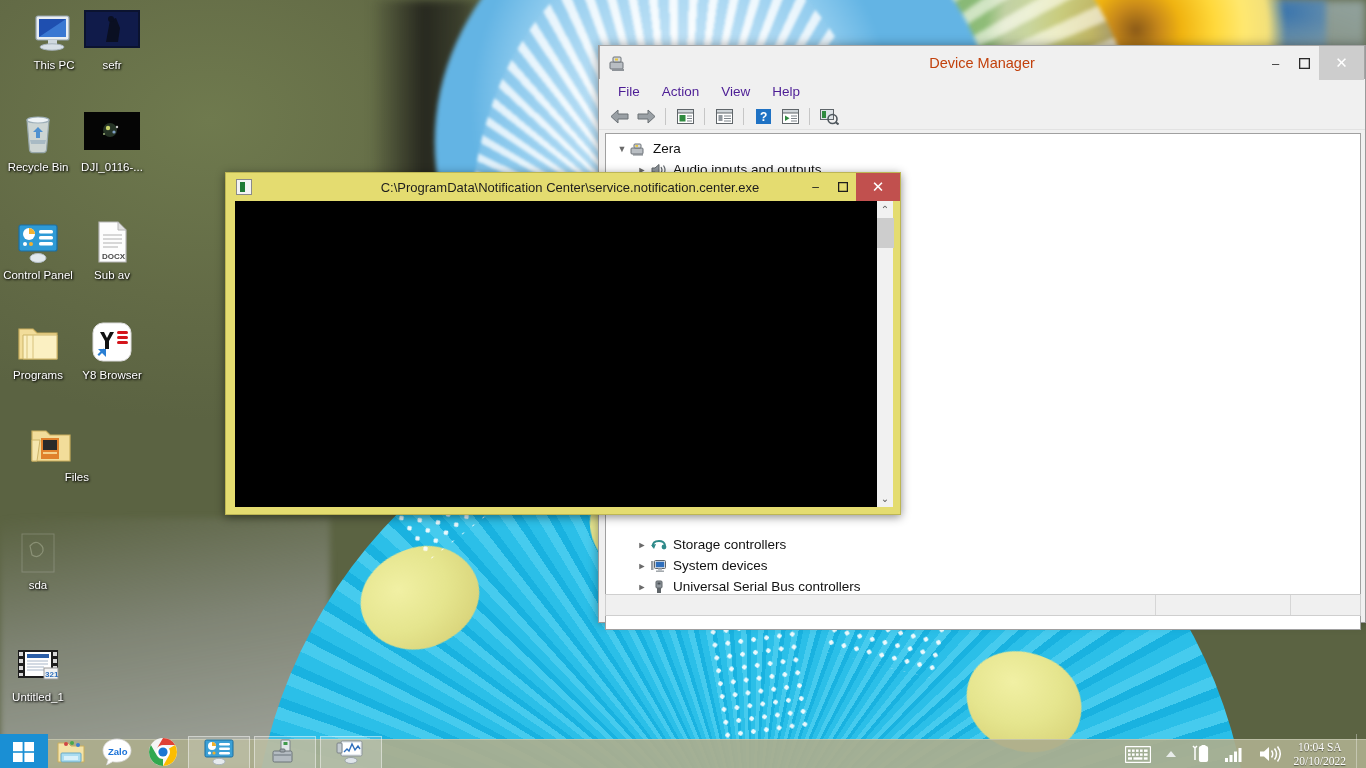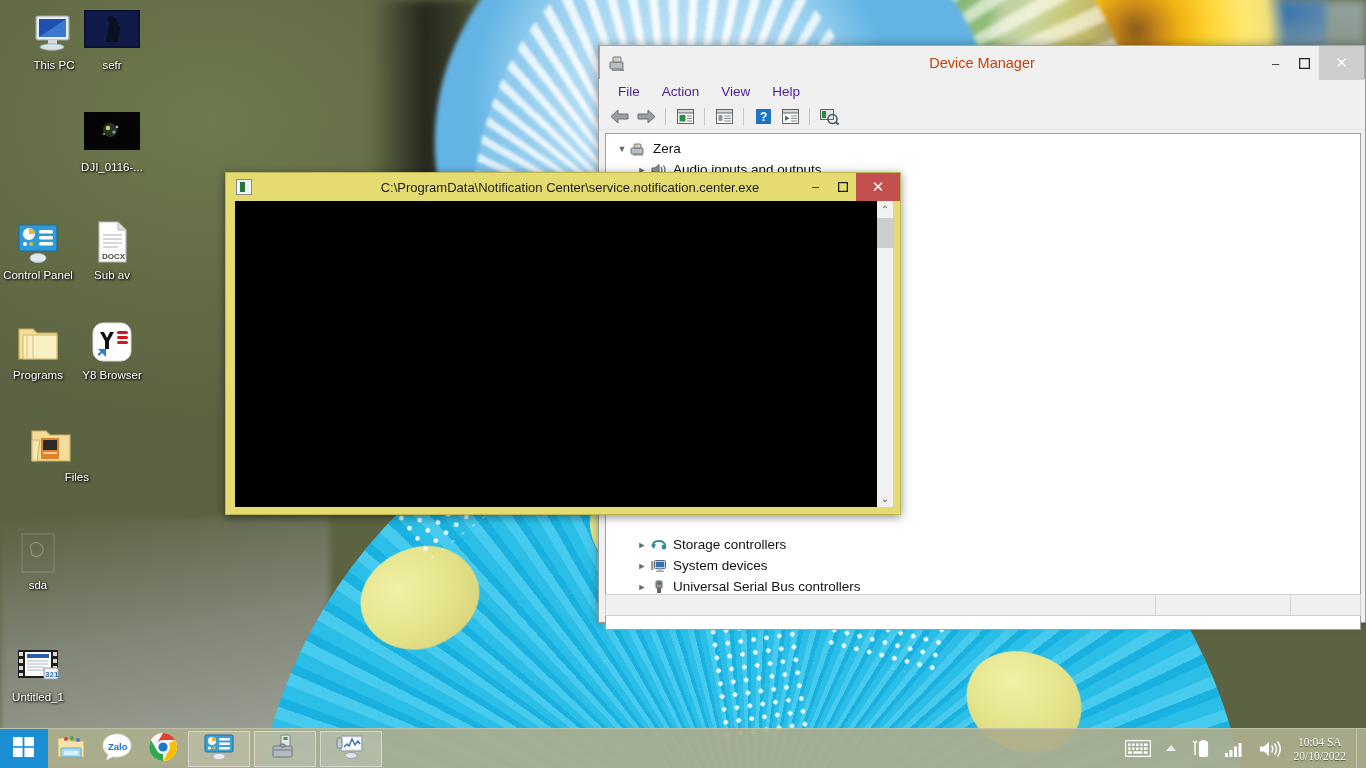--- a/index.html
+++ b/index.html
@@ -253,21 +253,21 @@
     width: 17px; background: #f1f1f1;
     border-left: 1px solid #000;
     display: flex; flex-direction: column; justify-content: space-between;
   }
   .sb-arrow { height: 17px; display:flex; align-items:center; justify-content:center; font-size:10px; color:#5a5a5a;}
   #sb-thumb { position:absolute; left:0; top:17px; width:17px; height:30px; background:#cdcdcd; }
 
   
   #taskbar {
     position: absolute; left: 0; bottom: 0;
-    width: 1366px; height: 40px;
+    width: 1366px; height: 29px;
     background: rgba(173,174,141,.92);
     border-top: 1px solid rgba(255,255,255,.25);
     display: flex; align-items: center;
   }
   #start-btn {
     width: 48px; height: 40px;
     display: flex; align-items: center; justify-content: center;
     background: #1a8fd4;
   }
   .tb-launch {
@@ -341,20 +341,31 @@
       <svg width="56" height="42" viewBox="0 0 56 42" style="margin-left:-4px">
         <rect x="0" y="2" width="56" height="38" fill="#0b1330"></rect>
         <rect x="2" y="4" width="52" height="34" fill="#101b4a"></rect>
         <polygon points="22,34 26,12 32,10 36,20 34,34" fill="#0a0f22"></polygon>
         <circle cx="27" cy="11" r="3" fill="#0a0f22"></circle>
       </svg>
     </div>
     <div class="cap">sefr</div>
   </div>
 
+  <div class="desk-icon" style="left:0px; top:110px;">
+    <div class="glyph">
+      <svg width="48" height="48" viewBox="0 0 48 48">
+        <path d="M13 10 h22 l-2.5 30 a3 3 0 0 1 -3 2.6 h-11 a3 3 0 0 1 -3 -2.6 z" fill="#dfe7ec" opacity=".85" stroke="#9fb0ba" stroke-width="1.2"></path>
+        <ellipse cx="24" cy="10" rx="11" ry="3" fill="#eef3f6" stroke="#9fb0ba" stroke-width="1.2"></ellipse>
+        <path d="M19 22 l5 -5 l5 5 h-3 v6 h-4 v-6 z" fill="#2f7fd0" opacity=".8"></path>
+        <path d="M16 30 h16 l-1 4 h-14 z" fill="#8fa9bb" opacity=".6"></path>
+      </svg>
+    </div>
+    <div class="cap">Recycle Bin</div>
+  </div>
 
   <div class="desk-icon" style="left:74px; top:110px;">
     <div class="glyph">
       <svg width="56" height="42" viewBox="0 0 56 42" style="margin-left:-4px">
         <rect x="0" y="2" width="56" height="38" fill="#050505"></rect>
         <circle cx="26" cy="20" r="7" fill="#2a3a2a" opacity=".9"></circle>
         <circle cx="24" cy="18" r="2.2" fill="#c8d26a"></circle>
         <circle cx="30" cy="22" r="1.6" fill="#7f9fc4"></circle>
         <circle cx="33" cy="17" r="1.2" fill="#c9c9c9"></circle>
         <circle cx="20" cy="24" r="1" fill="#9db07a"></circle>

